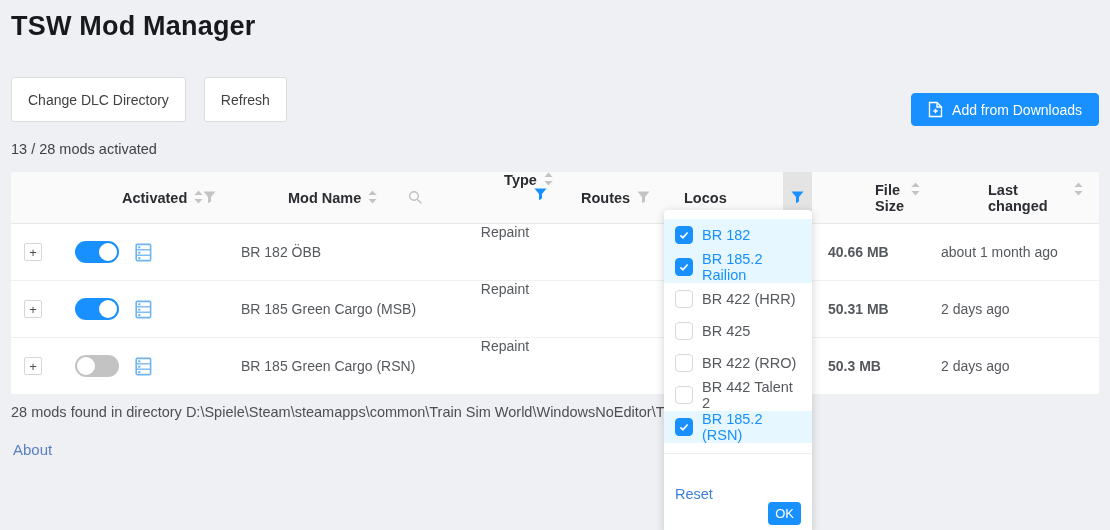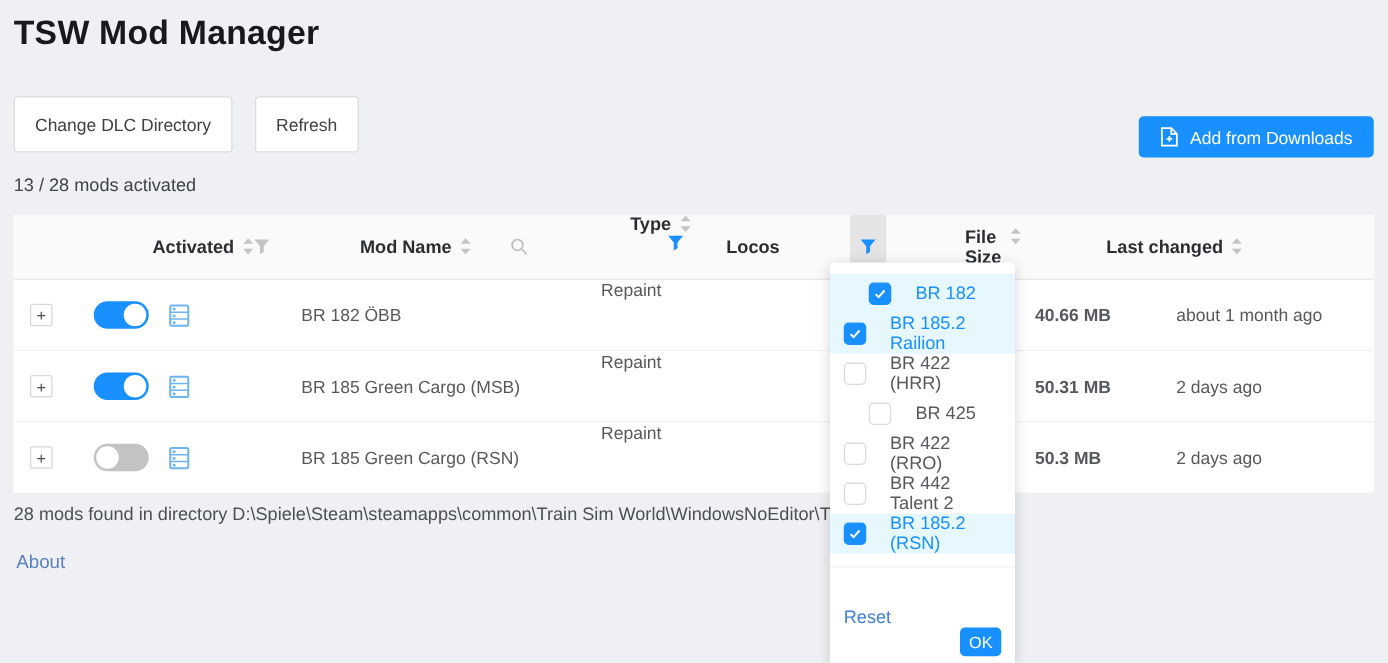--- a/index.html
+++ b/index.html
@@ -73,21 +73,21 @@
   
   .dir-summary { margin-top:9px; font-size:14.5px; color:#4c4f54; white-space:nowrap; overflow:hidden; }
   .about-link { position:absolute; left:13px; top:441px; font-size:15px; color:#5a7fc3; cursor:pointer; }
 
   
   .filter-dropdown {
     position:absolute; left:664px; top:210px; width:148px; background:#fff;
     border-radius:4px; box-shadow:0 2px 10px rgba(0,0,0,.18); z-index:10; overflow:hidden;
   }
   .filter-menu { padding:9px 0 5px; }
-  .filter-item { height:32px; display:flex; align-items:center; gap:19px; padding:0 11px; font-size:14.5px; color:#55585d; cursor:pointer;justify-content:center; }
+  .filter-item { height:32px; display:flex; align-items:center; gap:9px; padding:0 11px; font-size:14.5px; color:#55585d; cursor:pointer; }
   .filter-item.checked { background:#e6f7ff; color:#1890ff; }
   .checkbox { width:18px; height:18px; border-radius:4px; flex:none; display:flex; align-items:center; justify-content:center; }
   .checkbox.unchecked { background:#fff; border:1.5px solid #d9d9d9; }
   .checkbox.checked-box { background:#1890ff; border:1.5px solid #1890ff; }
   .filter-footer { border-top:1px solid #f0f0f0; margin-top:5px; padding:8px 11px; display:flex; align-items:center; justify-content:space-between; }
   .reset-link { font-size:14.5px; color:#3d7fd9; cursor:pointer; }
   .ok-btn { background:#1890ff; color:#fff; border:none; border-radius:4px; font-size:13px; padding:4px 7px; cursor:pointer; font-family:inherit;margin-top:40px; }
 </style>
 </head>
 <body>
@@ -165,20 +165,28 @@
               </svg>
             </span>
         </span>
         <span class="hdr-icon-right" style="margin-right:2px;">
           <svg width="13" height="13" viewBox="0 0 13 13">
               <path d="M0.5 0.5 h12 L8 6 v4.6 L5 12.3 V6 z" fill="#1890ff"></path>
             </svg>
         </span>
       </div>
 
+      <div class="cell col-routes">
+        <span>Routes</span>
+        <span class="hdr-icon-right" style="margin-right:2px;">
+          <svg width="13" height="13" viewBox="0 0 13 13">
+              <path d="M0.5 0.5 h12 L8 6 v4.6 L5 12.3 V6 z" fill="#c4c4c4"></path>
+            </svg>
+        </span>
+      </div>
 
       <div class="cell col-locos">
         <span>Locos</span>
         <span class="filter-open-strip">
           <svg width="13" height="13" viewBox="0 0 13 13">
               <path d="M0.5 0.5 h12 L8 6 v4.6 L5 12.3 V6 z" fill="#1890ff"></path>
             </svg>
         </span>
       </div>
 

